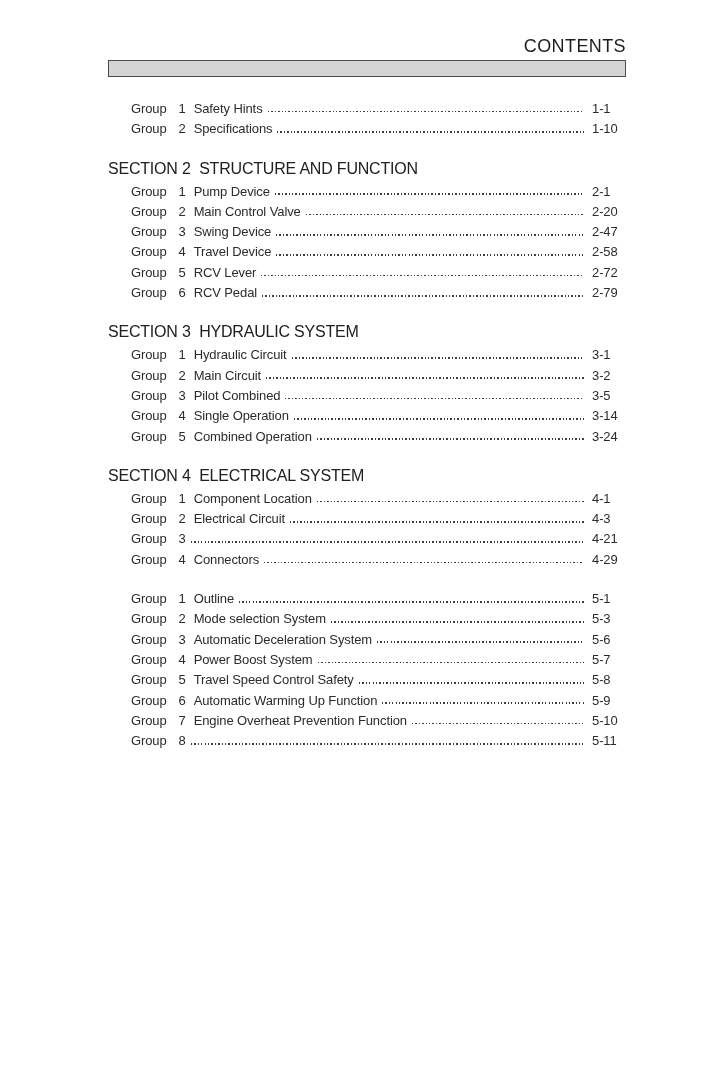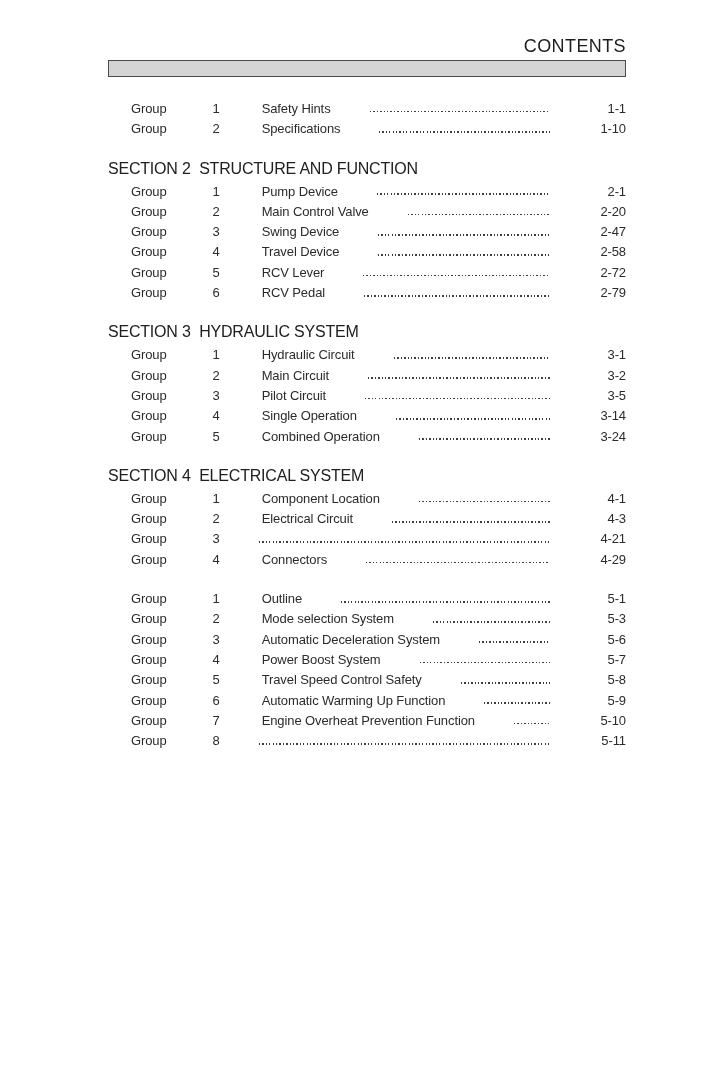--- a/index.html
+++ b/index.html
@@ -48,34 +48,33 @@
   }
   .rows { margin-top: 3px; }
   .row {
     display: flex;
     height: 20.3px;
     line-height: 20.3px;
     font-size: 13px;
     letter-spacing: -0.1px;
     padding-left: 23px;
     color: #2b2b2b;
-    gap: 34px;
   }
   .g { flex: none; }
   .n { flex: none; width: 12px; text-align: right; margin-left: 7px; }
   .t { flex: none; margin-left: 8px; white-space: pre; text-align: right; }
   .leader {
     flex: 1;
     height: 1.7px;
     align-self: center;
     margin: 5px 6px 0 5px;
     background-image: repeating-linear-gradient(to right, #3c3c3c 0 1.3px, transparent 1.3px 3.4px);
     background-repeat: repeat-x;
   }
-  .p { flex: none; width: 34px; margin-left: 2px; text-align: right; }
+  .p { flex: none; width: 34px; margin-left: 2px; text-align: left; }
 </style>
 </head>
 <body>
 
 <div class="page">
   <h1 class="doc-title">CONTENTS</h1>
   <div class="header-bar"></div>
   <div class="toc" id="toc">
       <div class="toc-section">
         <div class="rows">
@@ -155,21 +154,21 @@
           <div class="row">
             <span class="g">Group</span>
             <span class="n">2</span>
             <span class="t">Main Circuit</span>
             <span class="leader"></span>
             <span class="p">3-2</span>
           </div>
           <div class="row">
             <span class="g">Group</span>
             <span class="n">3</span>
-            <span class="t">Pilot Circuit</span>
+            <span class="t">Pilot Combined</span>
             <span class="leader"></span>
             <span class="p">3-5</span>
           </div>
           <div class="row">
             <span class="g">Group</span>
             <span class="n">4</span>
             <span class="t">Single Operation</span>
             <span class="leader"></span>
             <span class="p">3-14</span>
           </div>

